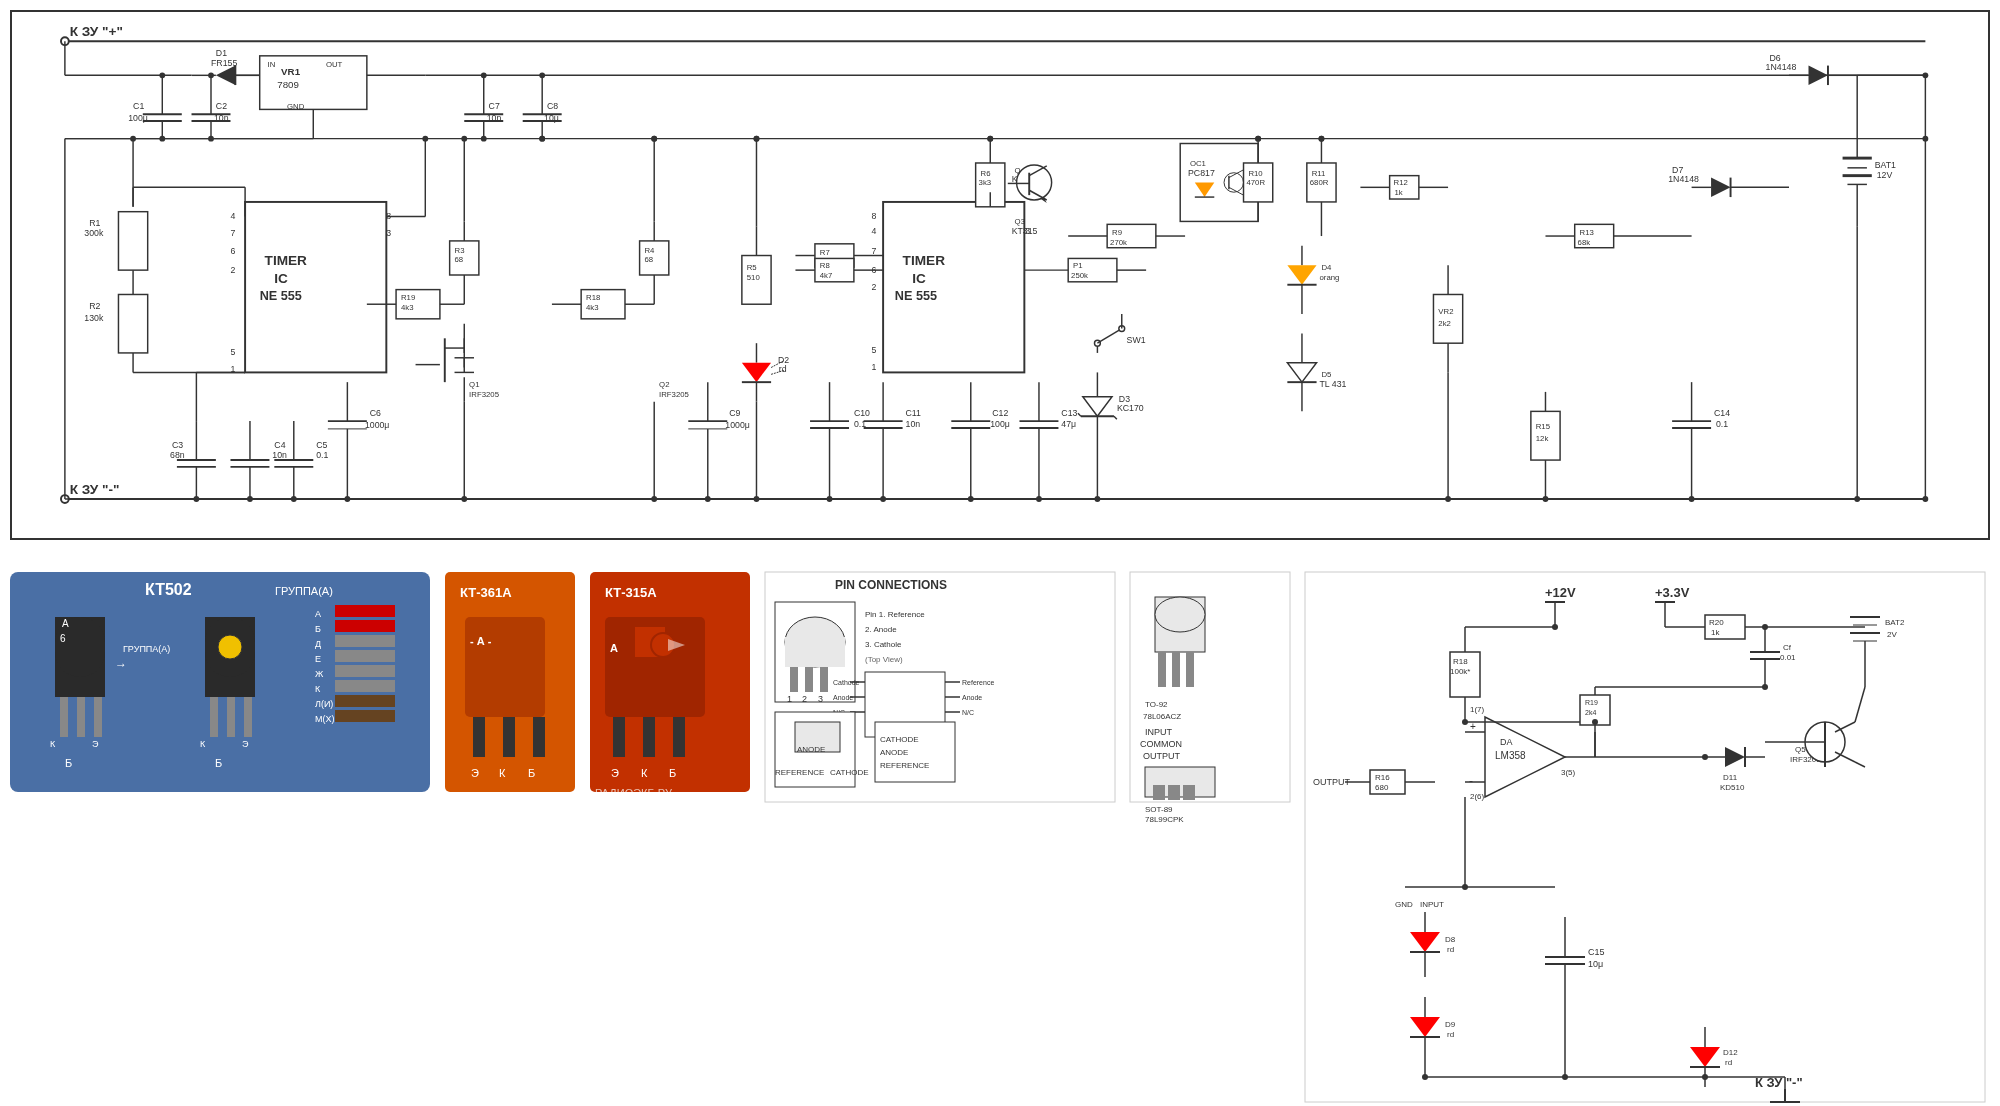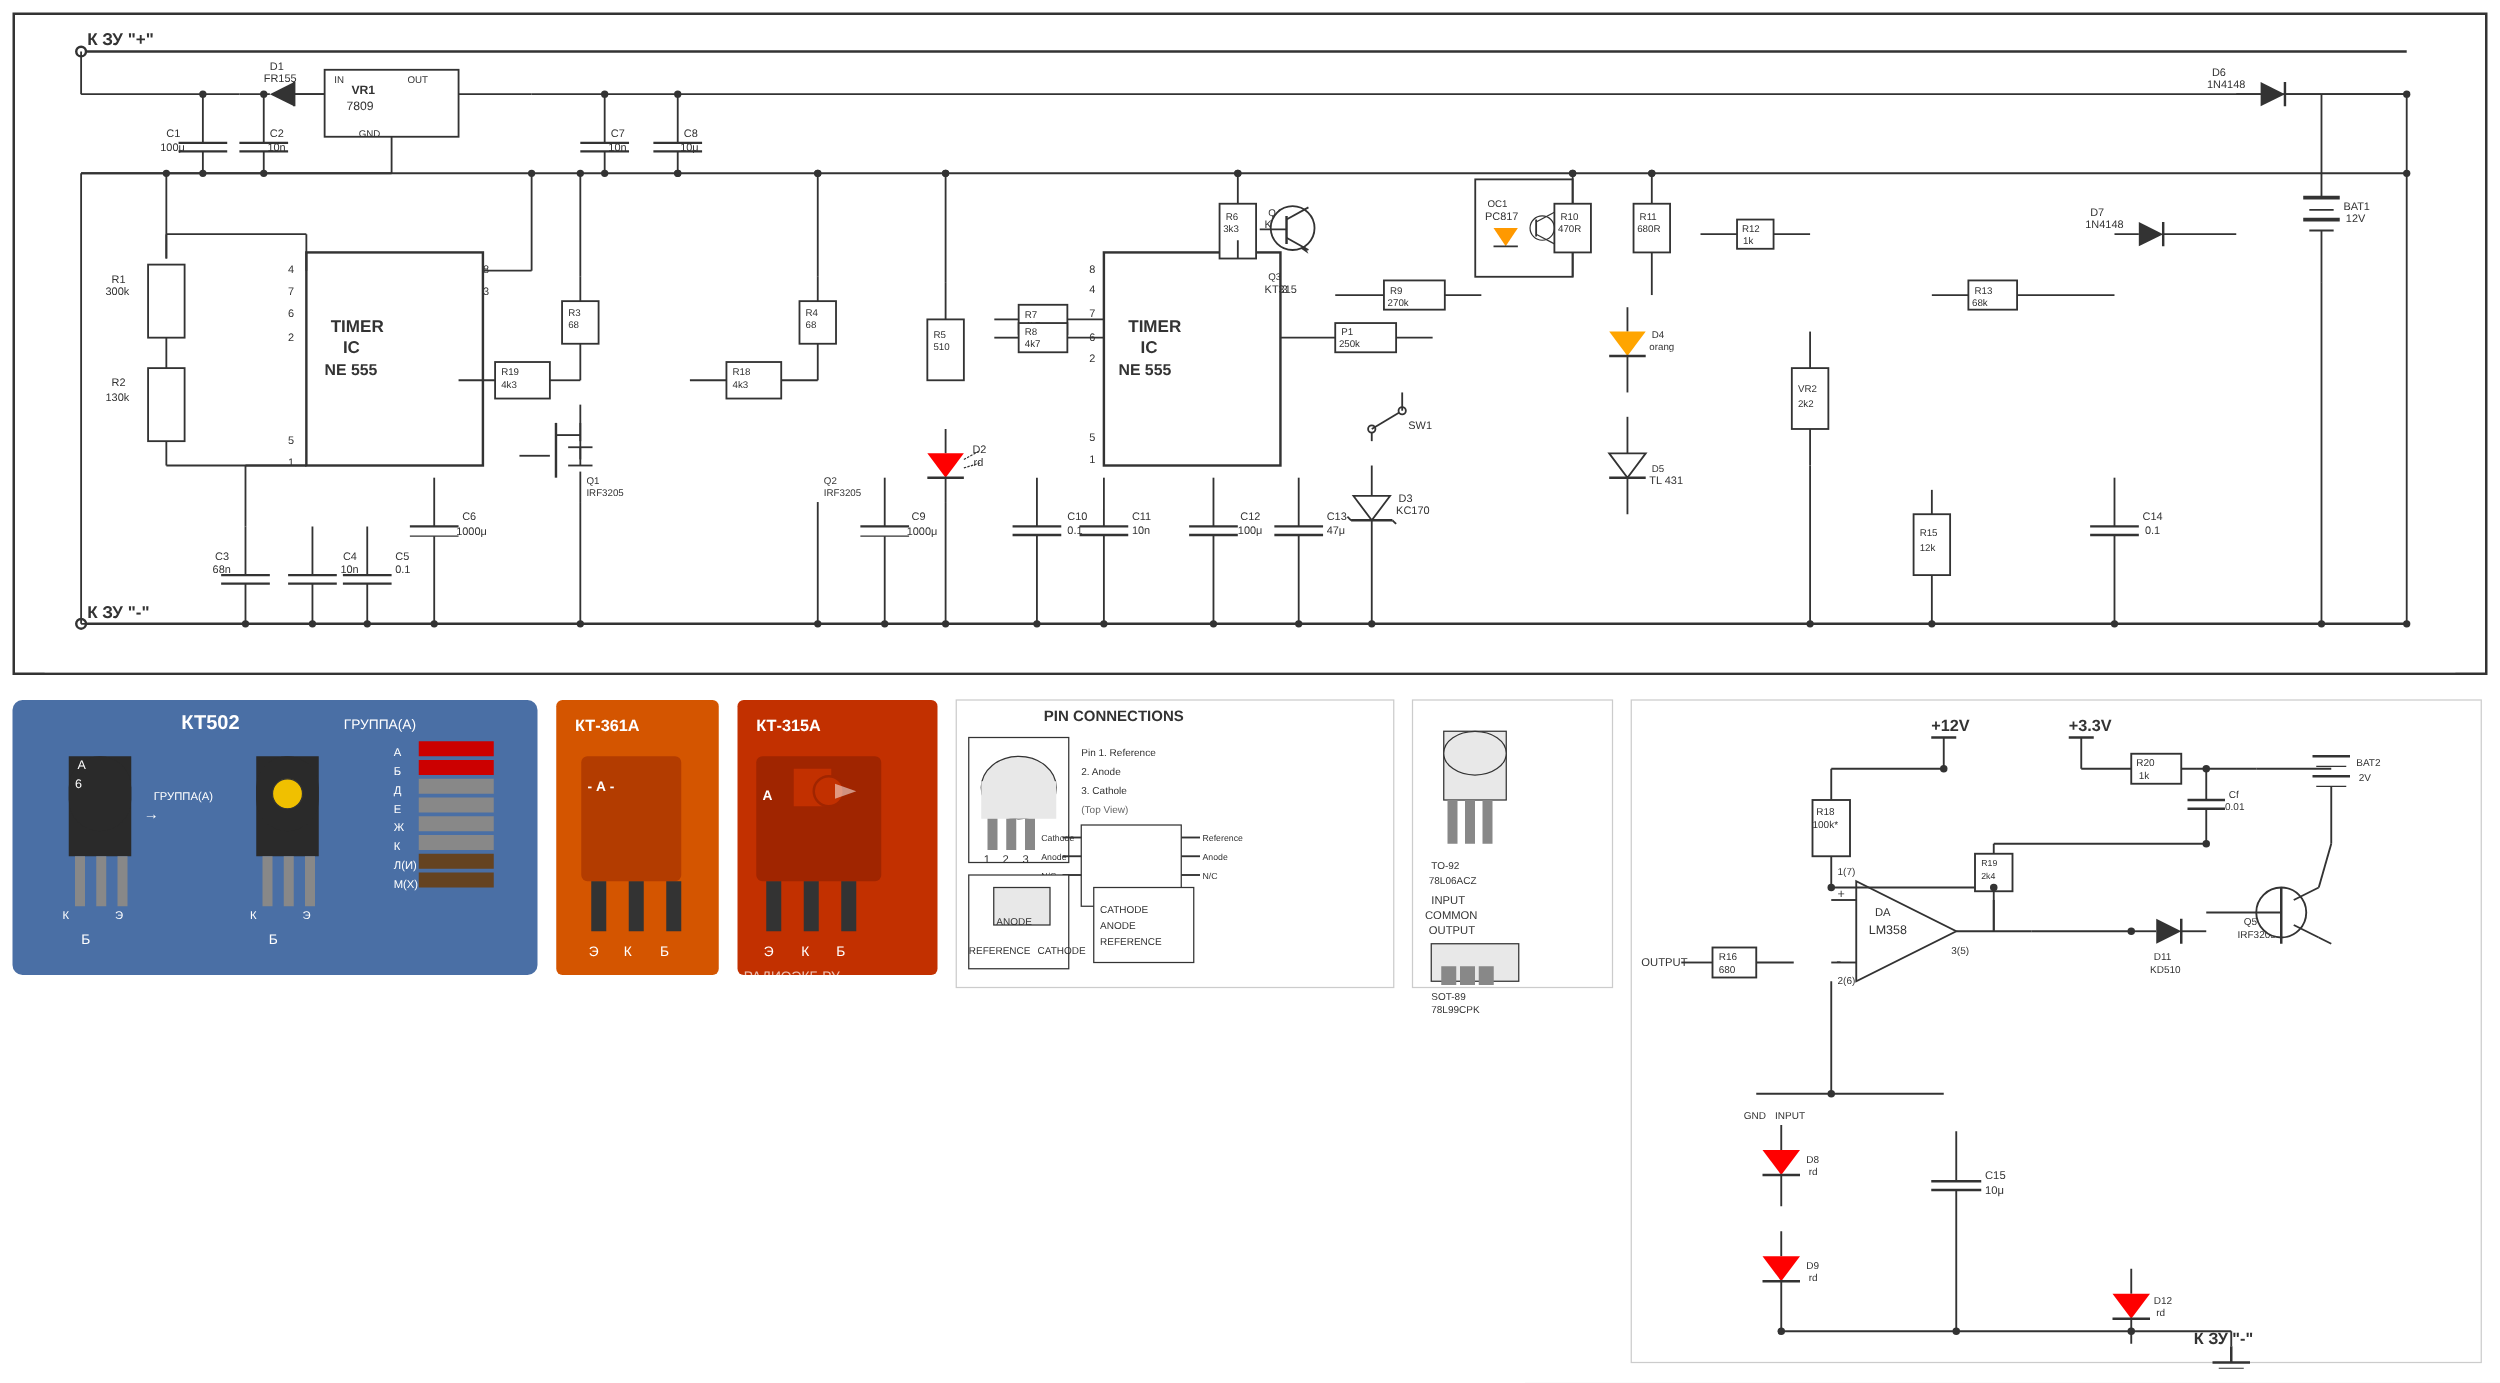--- a/index.html
+++ b/index.html
@@ -34,21 +34,21 @@
     }
 
     .wire-thick {
       stroke: #333;
       stroke-width: 2;
       fill: none;
     }
 
     #bottom-panels {
       position: absolute;
-      top: 555px;
+      top: 567px;
       left: 5px;
       width: 1990px;
       height: 540px;
     }
 
   </style>
 </head>
 <body>
 
 <div id="main-container">

